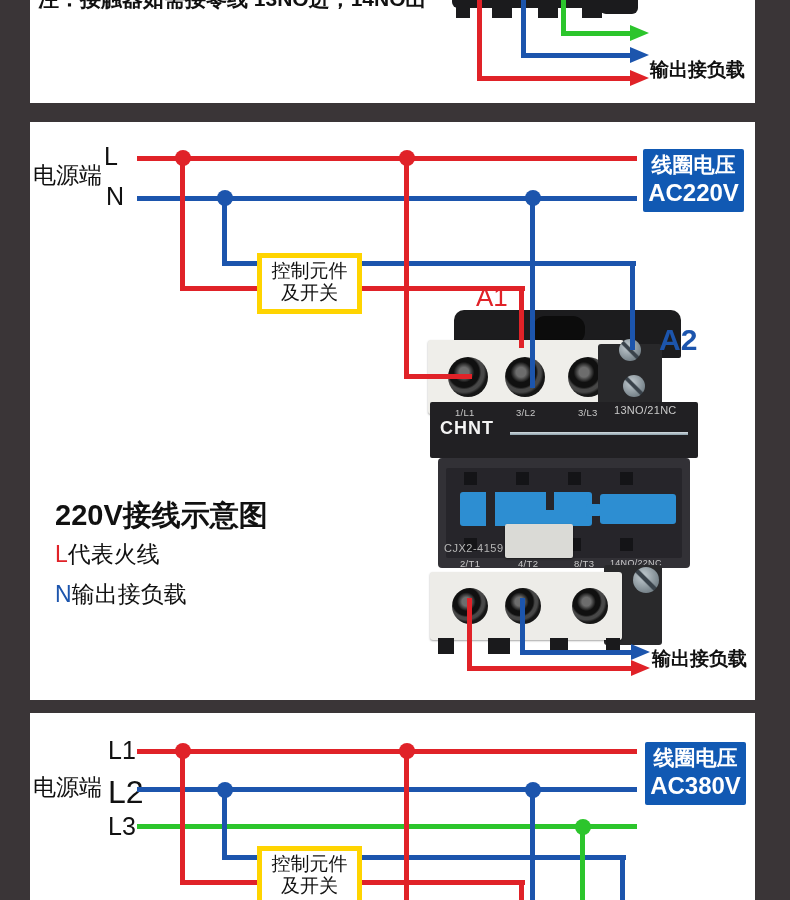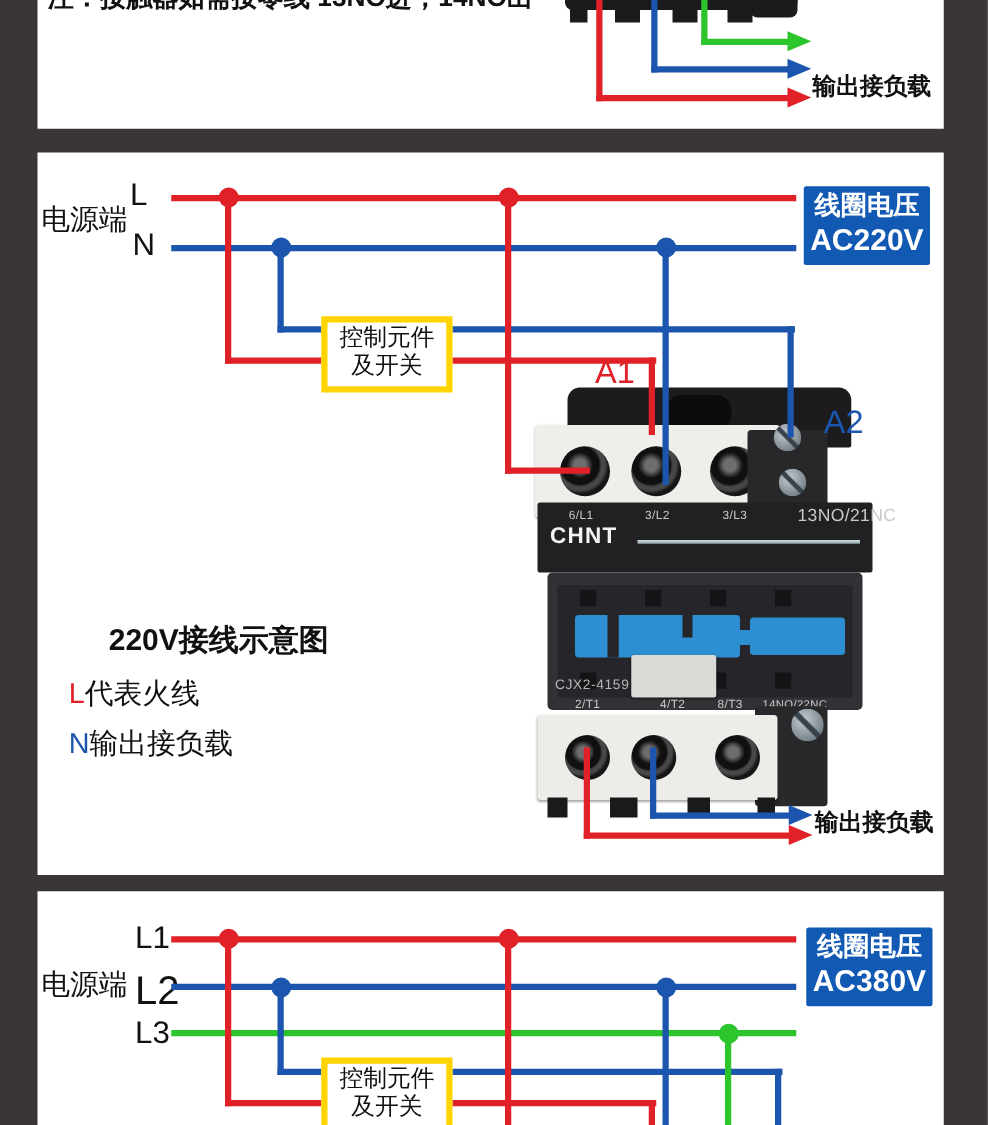--- a/index.html
+++ b/index.html
@@ -108,59 +108,59 @@
   <div class="wire c-blue z5" style="left:352px;top:261px;width:284px;height:5px;"></div>
   <div class="wire c-blue z5" style="left:630px;top:261px;width:5px;height:89px;"></div>
   <div class="wire c-red z5" style="left:352px;top:286px;width:173px;height:5px;"></div>
   <div class="wire c-red z5" style="left:519px;top:286px;width:5px;height:62px;"></div>
 
   <div class="wire c-red z5" style="left:404px;top:156px;width:5px;height:223px;"></div>
   <div class="wire c-red z5" style="left:404px;top:374px;width:68px;height:5px;"></div>
   <div class="wire c-blue z5" style="left:530px;top:196px;width:5px;height:192px;"></div>
 
   <div class="lbl t-red" style="left:476px;top:284px;font-size:26px;font-weight:normal;z-index:7;">A1</div>
-  <div class="lbl t-blue" style="left:659px;top:324px;font-size:26px;font-weight:normal;z-index:7;">A2</div>
+  <div class="lbl t-blue" style="left:659px;top:324px;font-size:30px;font-weight:bold;z-index:7;">A2</div>
 
   <div class="contactor">
     <div class="cap"></div>
     <div class="cap-notch"></div>
     <div class="strip-t"></div>
     <div class="term" style="left:20px;top:47px;"></div>
     <div class="term" style="left:77px;top:47px;"></div>
     <div class="term" style="left:140px;top:47px;"></div>
     <div class="auxblk" style="left:170px;top:34px;width:64px;height:100px;"></div>
     <div class="screw" style="left:191px;top:29px;width:22px;height:22px;"></div>
     <div class="screw" style="left:195px;top:65px;width:22px;height:22px;"></div>
     <div class="screw" style="left:199px;top:99px;width:26px;height:26px;"></div>
     <div class="band"></div>
-    <span class="tl" style="left:27px;top:97px;">6/L1</span>
+    <span class="tl" style="left:27px;top:97px;">1/L1</span>
     <span class="tl" style="left:88px;top:97px;">3/L2</span>
     <span class="tl" style="left:150px;top:97px;">3/L3</span>
-    <span class="tl" style="left:186px;top:94px;font-size:14px;margin-left:24px;">13NO/21NC</span>
+    <span class="tl" style="left:186px;top:94px;font-size:11px;">13NO/21NC</span>
     <span class="brand" style="left:12px;top:108px;">CHNT</span>
     <div class="sline" style="left:82px;top:122px;width:178px;height:3px;"></div>
     <div class="midbody"></div>
     <div class="inner"></div>
     <div class="slot" style="left:36px;top:162px;"></div>
     <div class="slot" style="left:88px;top:162px;"></div>
     <div class="slot" style="left:140px;top:162px;"></div>
     <div class="slot" style="left:192px;top:162px;"></div>
     <div class="slot" style="left:36px;top:228px;"></div>
     <div class="slot" style="left:88px;top:228px;"></div>
     <div class="slot" style="left:140px;top:228px;"></div>
     <div class="slot" style="left:192px;top:228px;"></div>
     <div class="bluepart" style="left:32px;top:182px;width:132px;height:34px;"></div>
     <div class="notch" style="left:58px;top:182px;width:9px;height:34px;"></div>
     <div class="notch" style="left:118px;top:182px;width:8px;height:18px;"></div>
     <div class="bluepart" style="left:158px;top:194px;width:16px;height:12px;"></div>
     <div class="bluepart" style="left:172px;top:184px;width:76px;height:30px;"></div>
     <div class="plate"></div>
     <span class="model" style="left:16px;top:232px;">CJX2-4159</span>
     <span class="tl" style="left:32px;top:248px;text-align:center;">2/T1</span>
-    <span class="tl" style="left:90px;top:248px;margin-left:10px;">4/T2</span>
+    <span class="tl" style="left:90px;top:248px;">4/T2</span>
     <span class="tl" style="left:146px;top:248px;">8/T3</span>
     <span class="tl" style="left:182px;top:248px;font-size:9px;">14NO/22NC</span>
     <div class="auxblk" style="left:176px;top:255px;width:58px;height:80px;background:#29292b;"></div>
     <div class="screw" style="left:205px;top:257px;width:26px;height:26px;"></div>
     <div class="strip-b"></div>
     <div class="term small" style="left:24px;top:278px;"></div>
     <div class="term small" style="left:77px;top:278px;"></div>
     <div class="term small" style="left:144px;top:278px;"></div>
     <div class="foot" style="left:10px;width:16px;"></div>
     <div class="foot" style="left:60px;width:22px;"></div>
@@ -169,21 +169,21 @@
   </div>
 
   <div class="wire c-red z5" style="left:467px;top:598px;width:5px;height:73px;"></div>
   <div class="wire c-red z5" style="left:467px;top:666px;width:165px;height:5px;"></div>
   <div class="arrow c-red" style="left:631px;top:660px;z-index:5;"></div>
   <div class="wire c-blue z5" style="left:520px;top:598px;width:5px;height:57px;"></div>
   <div class="wire c-blue z5" style="left:520px;top:650px;width:112px;height:5px;"></div>
   <div class="arrow c-blue" style="left:631px;top:644px;z-index:5;"></div>
   <div class="lbl" style="left:652px;top:649px;font-size:19px;font-weight:bold;">输出接负载</div>
 
-  <div class="lbl" style="left:55px;top:500px;font-size:24px;font-weight:bold;margin-left:32px;">220V接线示意图</div>
+  <div class="lbl" style="left:55px;top:500px;font-size:29px;font-weight:bold;">220V接线示意图</div>
   <div class="lbl" style="left:55px;top:542px;font-size:23px;">
     <span class="t-red">L</span><span>代表火线</span>
   </div>
   <div class="lbl" style="left:55px;top:582px;font-size:23px;">
     <span class="t-blue">N</span><span>输出接负载</span>
   </div>
 
   <div class="lbl" style="left:108px;top:737px;font-size:25px;">L1</div>
   <div class="lbl" style="left:33px;top:775px;font-size:23px;">电源端</div>
   <div class="lbl" style="left:108px;top:776px;font-size:32px;">L2</div>

